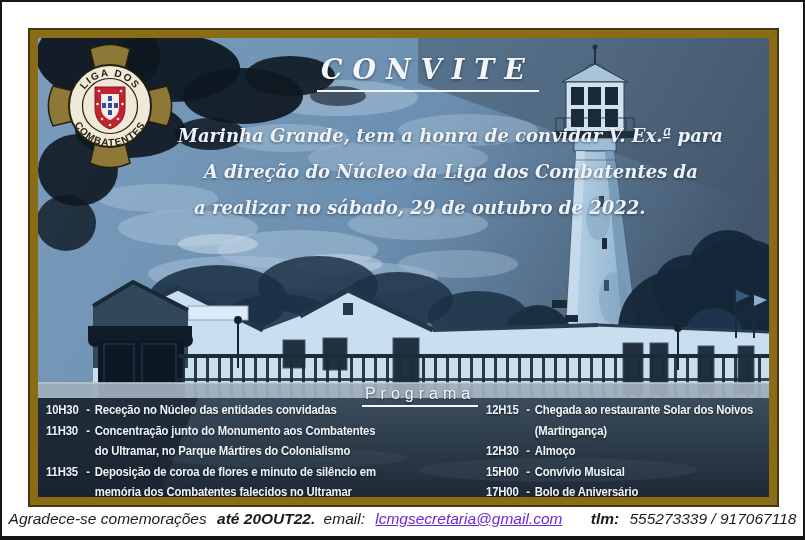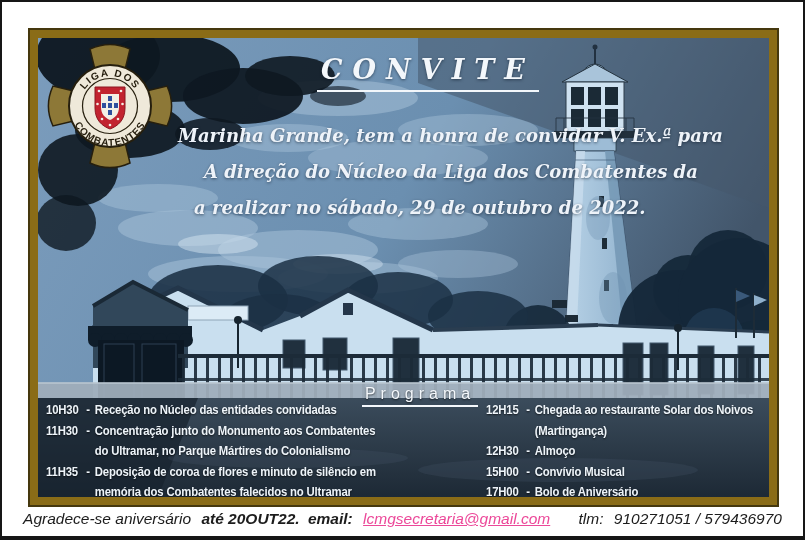--- a/index.html
+++ b/index.html
@@ -64,24 +64,24 @@
   .ptime{flex:0 0 42px;}
   .psep{flex:0 0 16px;text-align:center;}
   .ptext{flex:1;white-space:pre-line;}
 
   
   .footer{
     position:absolute;left:0;right:0;top:508px;text-align:center;
     font-style:italic;font-size:15.5px;color:#1c1c1c;white-space:nowrap;
   }
   .footer .b{font-weight:bold;}
-  .footer .lbl-email{font-weight:bold;margin-left:4px;}
-  .footer .lbl-tlm{font-weight:normal;margin-left:24px;}
+  .footer .lbl-email{font-weight:normal;margin-left:4px;}
+  .footer .lbl-tlm{font-weight:bold;margin-left:24px;}
   .footer .gap{margin-left:6px;margin-top:42px;}
-  .email-link{color:#ec4899;text-decoration:underline;cursor:pointer;}
+  .email-link{color:#6d28d9;text-decoration:underline;cursor:pointer;}
 </style>
 </head>
 <body>
 
 <div class="card">
 
   <div class="frame">
     <div class="photo">
 
       <svg class="scene" width="731" height="459" viewBox="0 0 731 459">
@@ -360,21 +360,21 @@
           <span class="ptime">17H00</span>
           <span class="psep">-</span>
           <span class="ptext">Bolo de Aniversário</span>
         </div>
       </div>
 
     </div>
   </div>
 
   <div class="footer">
-    <span>Agradece-se aniversário</span>
+    <span>Agradece-se comemorações</span>
     <span class="b gap">até 20OUT22.</span>
     <span class="lbl-email">email:</span>
     <a class="email-link gap">lcmgsecretaria@gmail.com</a>
     <span class="lbl-tlm">tlm:</span>
-    <span class="gap">910271051 / 579436970</span>
+    <span class="gap">555273339 / 917067118</span>
   </div>
 
 </div>
 
 </body></html>

